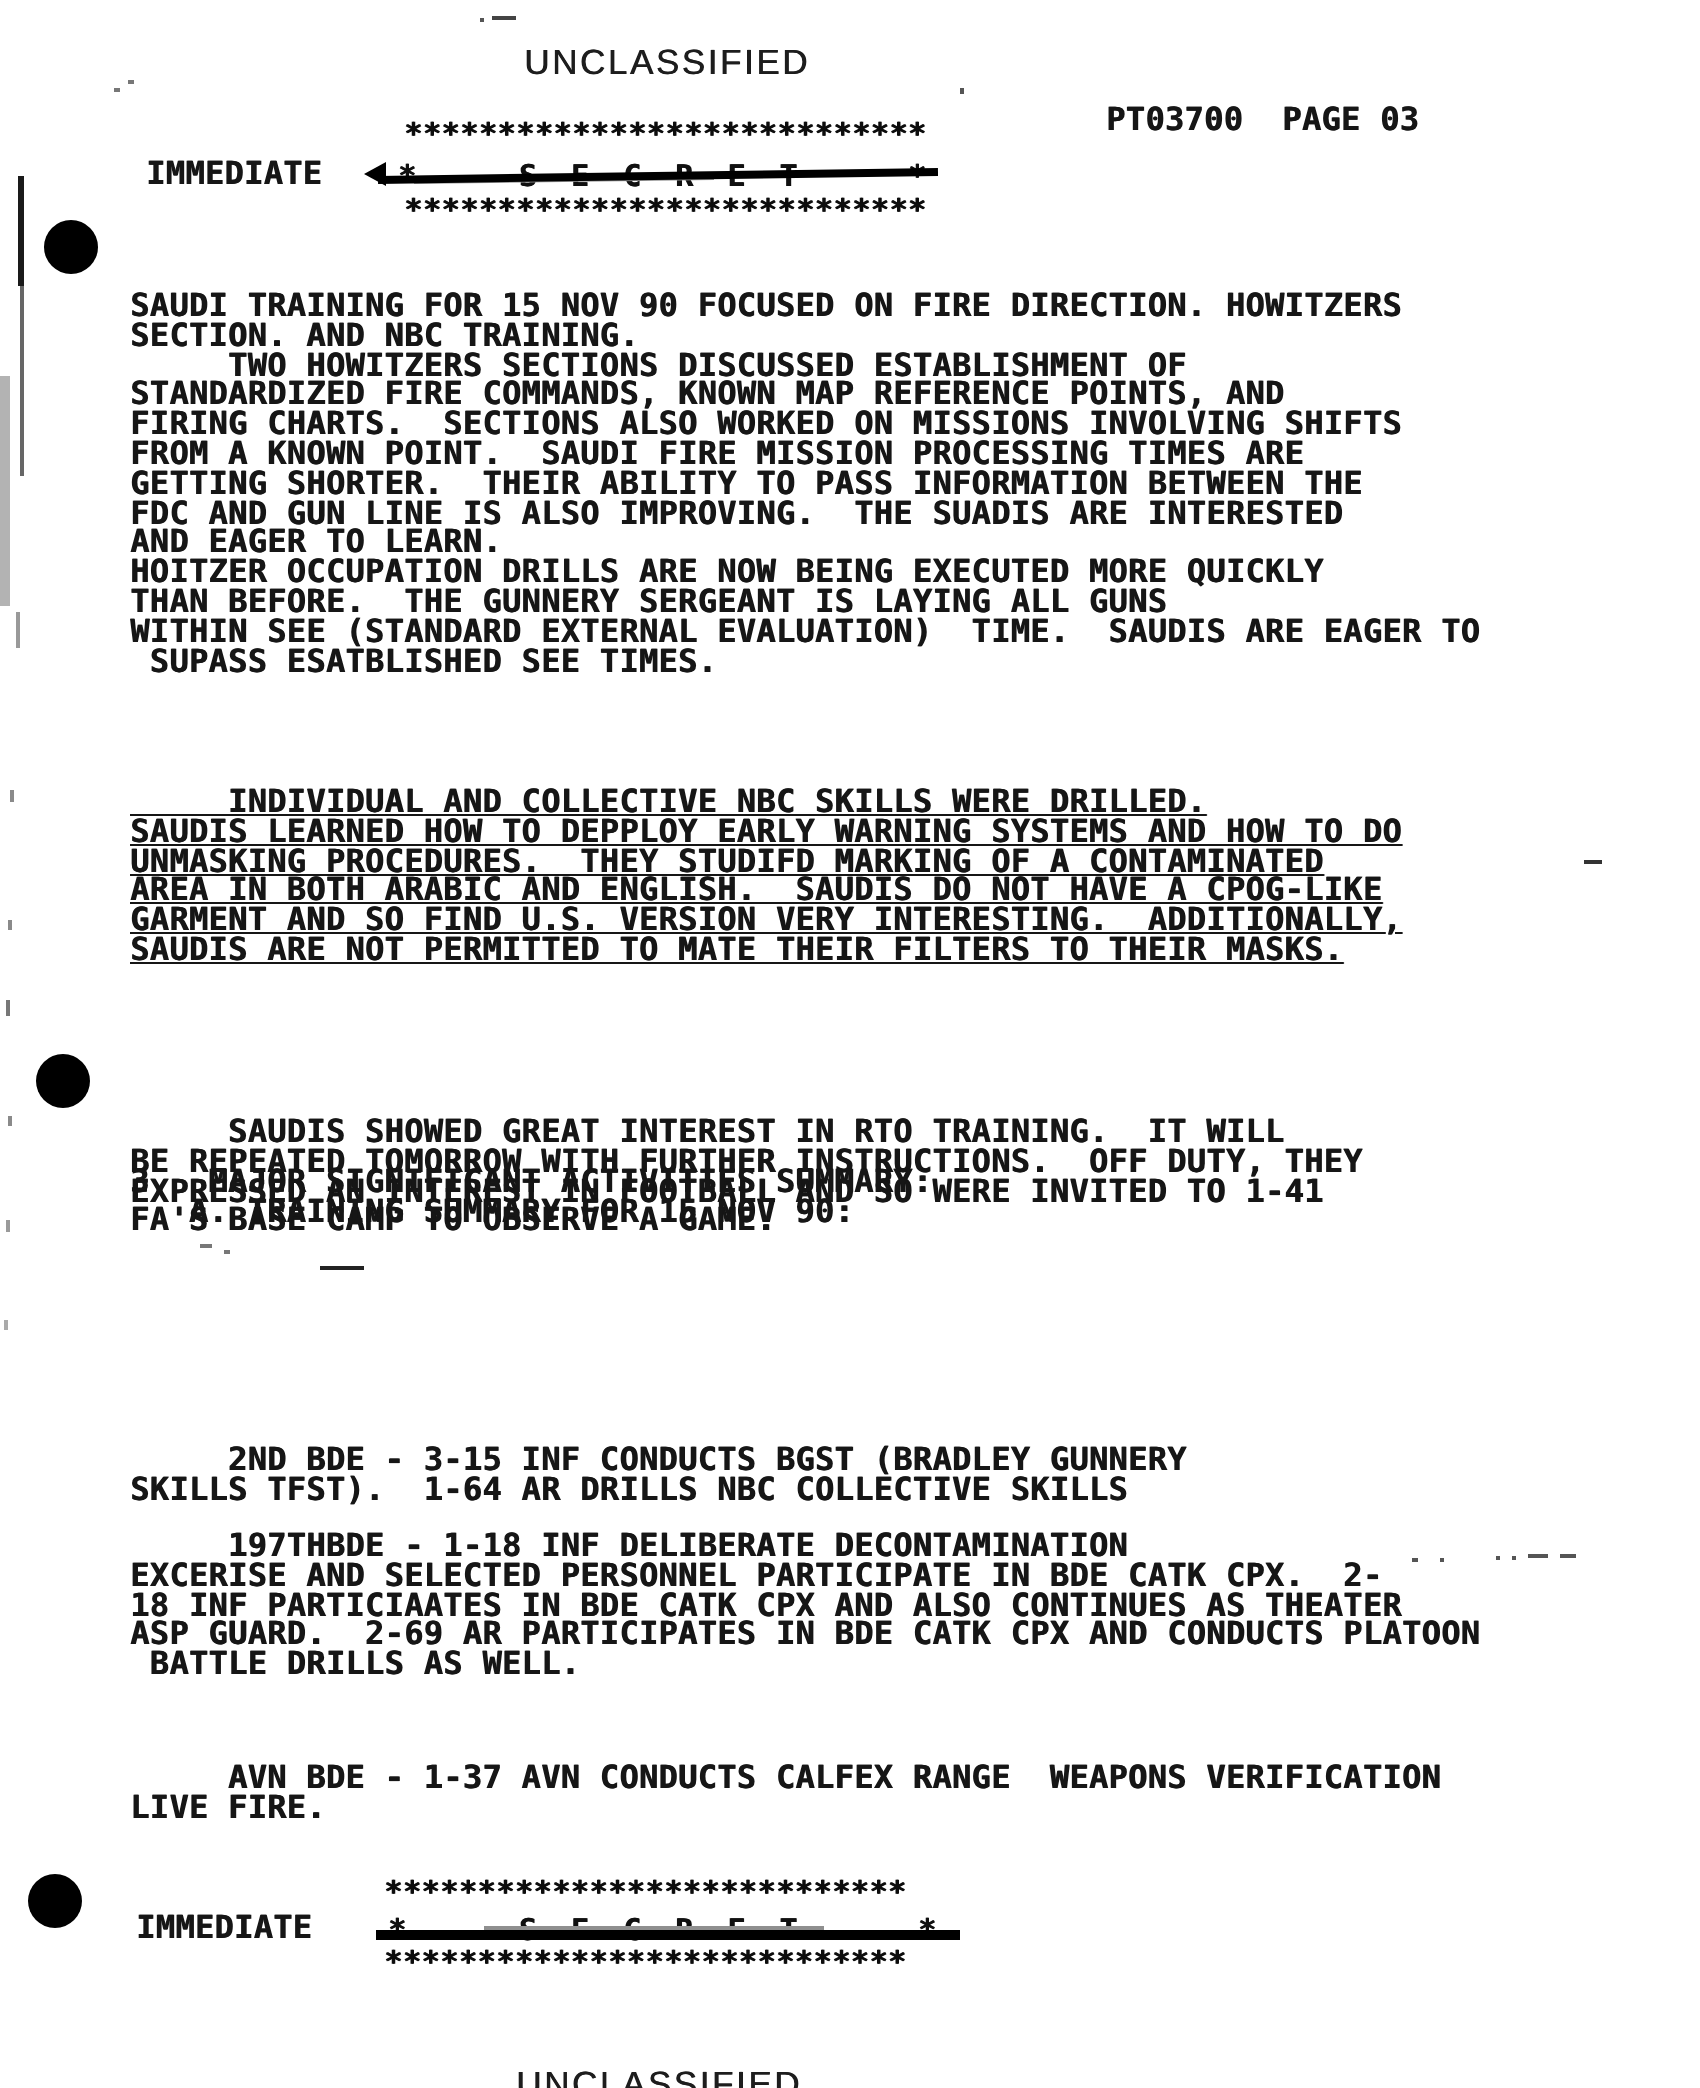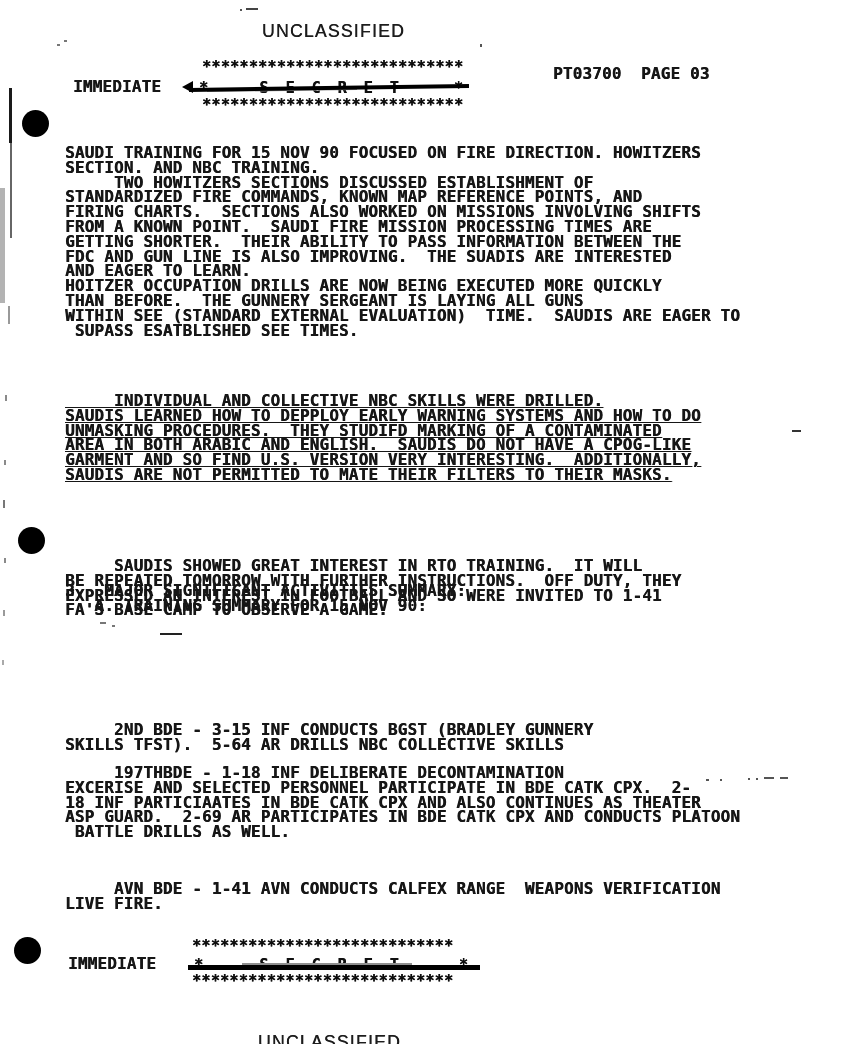--- a/index.html
+++ b/index.html
@@ -32,21 +32,21 @@
     font-family:"Liberation Sans",sans-serif;
     font-size:17.5px;
     letter-spacing:1.3px;
     color:#1d1d1d;
     text-shadow:0.35px 0 currentColor;
     white-space:pre;
   }
   .unclass-top{left:262px;top:21px;}
   .unclass-bottom{left:258px;top:1032px;}
 
-  .pageref{left:553px;top:67px;text-align:center;}
+  .pageref{left:553px;top:53px;text-align:center;}
   .imm-top{left:73px;top:80px;}
   .imm-bottom{left:68px;top:957px;}
 
   .astrow{
     position:absolute;
     font-family:"DejaVu Sans Mono",monospace;
     font-weight:700;
     font-size:15px;
     letter-spacing:0.3px;
     color:#0d0d0d;
@@ -146,27 +146,27 @@
 AREA IN BOTH ARABIC AND ENGLISH.  SAUDIS DO NOT HAVE A CPOG-LIKE
 GARMENT AND SO FIND U.S. VERSION VERY INTERESTING.  ADDITIONALLY,
 SAUDIS ARE NOT PERMITTED TO MATE THEIR FILTERS TO THEIR MASKS.</pre>
   <pre class="typew para p2">     SAUDIS SHOWED GREAT INTEREST IN RTO TRAINING.  IT WILL
 BE REPEATED TOMORROW WITH FURTHER INSTRUCTIONS.  OFF DUTY, THEY
 EXPRESSED AN INTEREST IN FOOTBALL AND SO WERE INVITED TO 1-41
 FA'S BASE CAMP TO OBSERVE A GAME.</pre>
   <pre class="typew para p3">3.  MAJOR SIGNIFICANT ACTIVITIES SUMMARY:
    A. TRAINING SUMMARY FOR 15 NOV 90:</pre>
   <pre class="typew para p5">     2ND BDE - 3-15 INF CONDUCTS BGST (BRADLEY GUNNERY
-SKILLS TFST).  5-64 AR DRILLS NBC COLLECTIVE SKILLS</pre>
+SKILLS TFST).  1-64 AR DRILLS NBC COLLECTIVE SKILLS</pre>
   <pre class="typew para p6">     197THBDE - 1-18 INF DELIBERATE DECONTAMINATION
 EXCERISE AND SELECTED PERSONNEL PARTICIPATE IN BDE CATK CPX.  2-
 18 INF PARTICIAATES IN BDE CATK CPX AND ALSO CONTINUES AS THEATER
 ASP GUARD.  2-69 AR PARTICIPATES IN BDE CATK CPX AND CONDUCTS PLATOON
  BATTLE DRILLS AS WELL.</pre>
-  <pre class="typew para p7">     AVN BDE - 1-41 AVN CONDUCTS CALFEX RANGE  WEAPONS VERIFICATION
+  <pre class="typew para p7">     AVN BDE - 1-37 AVN CONDUCTS CALFEX RANGE  WEAPONS VERIFICATION
 LIVE FIRE.</pre>
 
   <div class="astrow ast-b1">****************************</div>
   <div class="secret-line secret-bottom">
     <span class="star-l">*</span>
     <span class="label">S E C R E T</span>
     <span class="star-r">*</span>
     <span class="strike-bottom-ghost"></span>
     <span class="strike-bottom"></span>
   </div>

